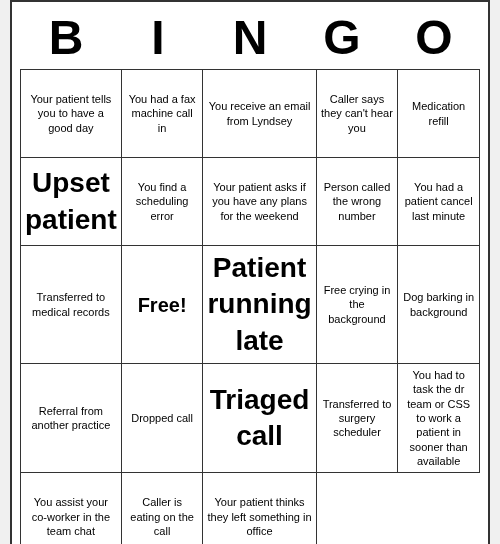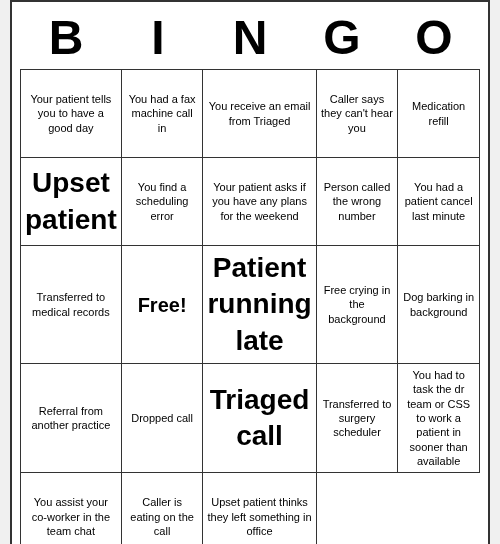--- a/index.html
+++ b/index.html
@@ -89,21 +89,21 @@
       <div class="bingo-letter">O</div>
     </div>
   <div class="bingo-grid">
   <div class="bingo-cell">
         <span class="cell-text">Your patient tells you to have a good day</span>
       </div>
       <div class="bingo-cell">
         <span class="cell-text">You had a fax machine call in</span>
       </div>
       <div class="bingo-cell">
-        <span class="cell-text">You receive an email from Triaged</span>
+        <span class="cell-text">You receive an email from Lyndsey</span>
       </div>
       <div class="bingo-cell">
         <span class="cell-text">Caller says they can't hear you</span>
       </div>
       <div class="bingo-cell">
         <span class="cell-text">Medication refill</span>
       </div>
       <div class="bingo-cell large-text">
         <span class="cell-text">Upset patient</span>
       </div>
@@ -149,16 +149,16 @@
       <div class="bingo-cell">
         <span class="cell-text">You had to task the dr team or CSS to work a patient in sooner than available</span>
       </div>
       <div class="bingo-cell">
         <span class="cell-text">You assist your co-worker in the team chat</span>
       </div>
       <div class="bingo-cell">
         <span class="cell-text">Caller is eating on the call</span>
       </div>
       <div class="bingo-cell">
-        <span class="cell-text">Upset patient thinks they left something in office</span>
+        <span class="cell-text">Your patient thinks they left something in office</span>
       </div>
     </div>
 </div>
 
 </body></html>

